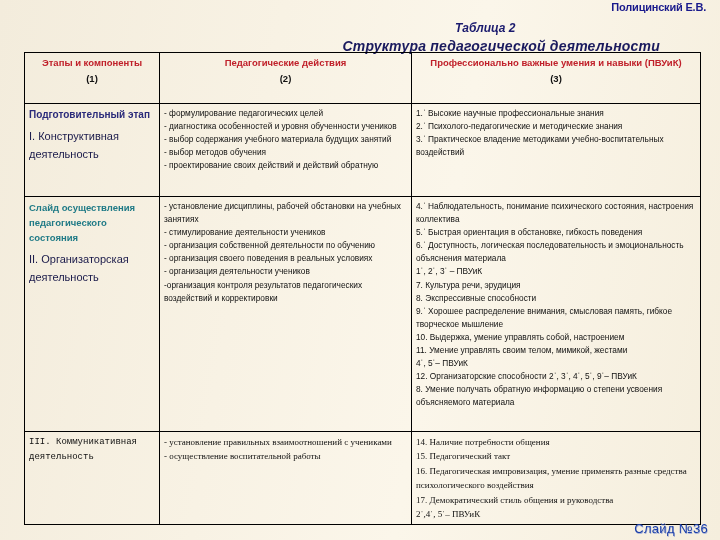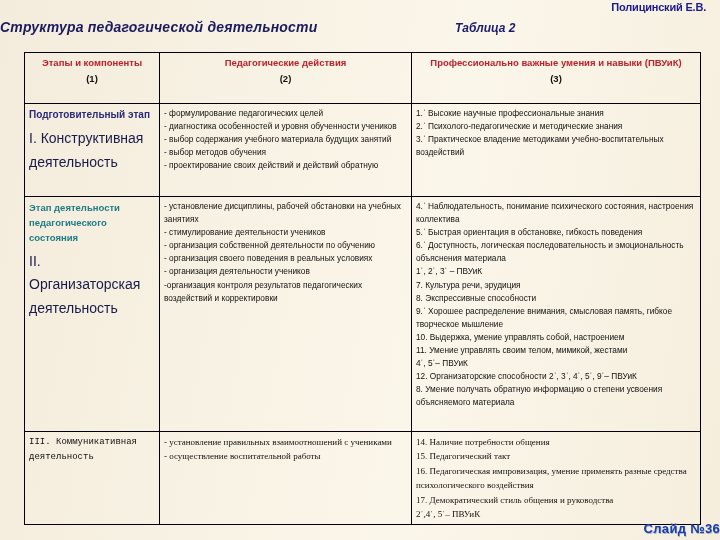--- a/index.html
+++ b/index.html
@@ -35,24 +35,24 @@
     top: 13px;
     left: 455px;
     font-size: 12px;
     font-style: italic;
     font-weight: bold;
     color: #1a1a6e;
     margin-top: 8px;
   }
   .slide-title {
     position: absolute;
-    top: 19px;
+    top: 38px;
     left: 0;
     width: 660px;
-    text-align: left;
+    text-align: right;
     font-size: 14px;
     font-style: italic;
     font-weight: bold;
     color: #1a1a5e;
     letter-spacing: 0.2px;
   }
 
   table.struct {
     position: absolute;
     top: 52px;
@@ -104,21 +104,21 @@
     display: block;
   }
   .stage-b {
     font-size: 9.5px;
     font-weight: bold;
     color: #1f7a86;
     display: block;
     line-height: 1.6;
   }
   .sub-a {
-    font-size: 14px;
+    font-size: 11px;
     color: #1a1a4a;
     display: block;
     line-height: 1.7;
     margin-top: 4px;
   }
   .serif-sub {
     font-family: Liberation Mono, monospace;
     font-size: 9px;
     color: #111;
     display: block;
@@ -130,24 +130,24 @@
     line-height: 1.6;
   }
   .just { text-align: justify; }
 
   .row1 td { height: 86px; }
   .row2 td { height: 228px; }
   .row3 td { height: 80px; }
 
   .slide-no {
     position: absolute;
-    right: 0;
+    right: 12px;
     bottom: 4px;
     font-size: 13px;
-    font-weight: bold;
+    font-weight: normal;
     color: #1a3ea8;
     text-shadow: 0.6px 0.6px 0 #aab4d8;
     letter-spacing: 0.3px;
   }
 </style>
 </head>
 <body>
 
 <div class="slide">
 
@@ -194,21 +194,21 @@
         </td>
         <td class="cell">
           <p>1.ˈ Высокие научные профессиональные знания</p>
           <p>2.ˈ Психолого-педагогические и методические знания</p>
           <p>3.ˈ Практическое владение методиками учебно-воспитательных воздействий</p>
         </td>
       </tr>
 
       <tr class="row2">
         <td class="cell">
-          <span class="stage-b">Этап деятельности</span>
+          <span class="stage-b">Слайд осуществления</span>
           <span class="stage-b">педагогического</span>
           <span class="stage-b">состояния</span>
           <span class="sub-a">II. Организаторская деятельность</span>
         </td>
         <td class="cell">
           <p>- установление дисциплины, рабочей обстановки на учебных занятиях</p>
           <p>- стимулирование деятельности учеников</p>
           <p>- организация собственной деятельности по обучению</p>
           <p>- организация своего поведения в реальных условиях</p>
           <p>- организация деятельности учеников</p>

